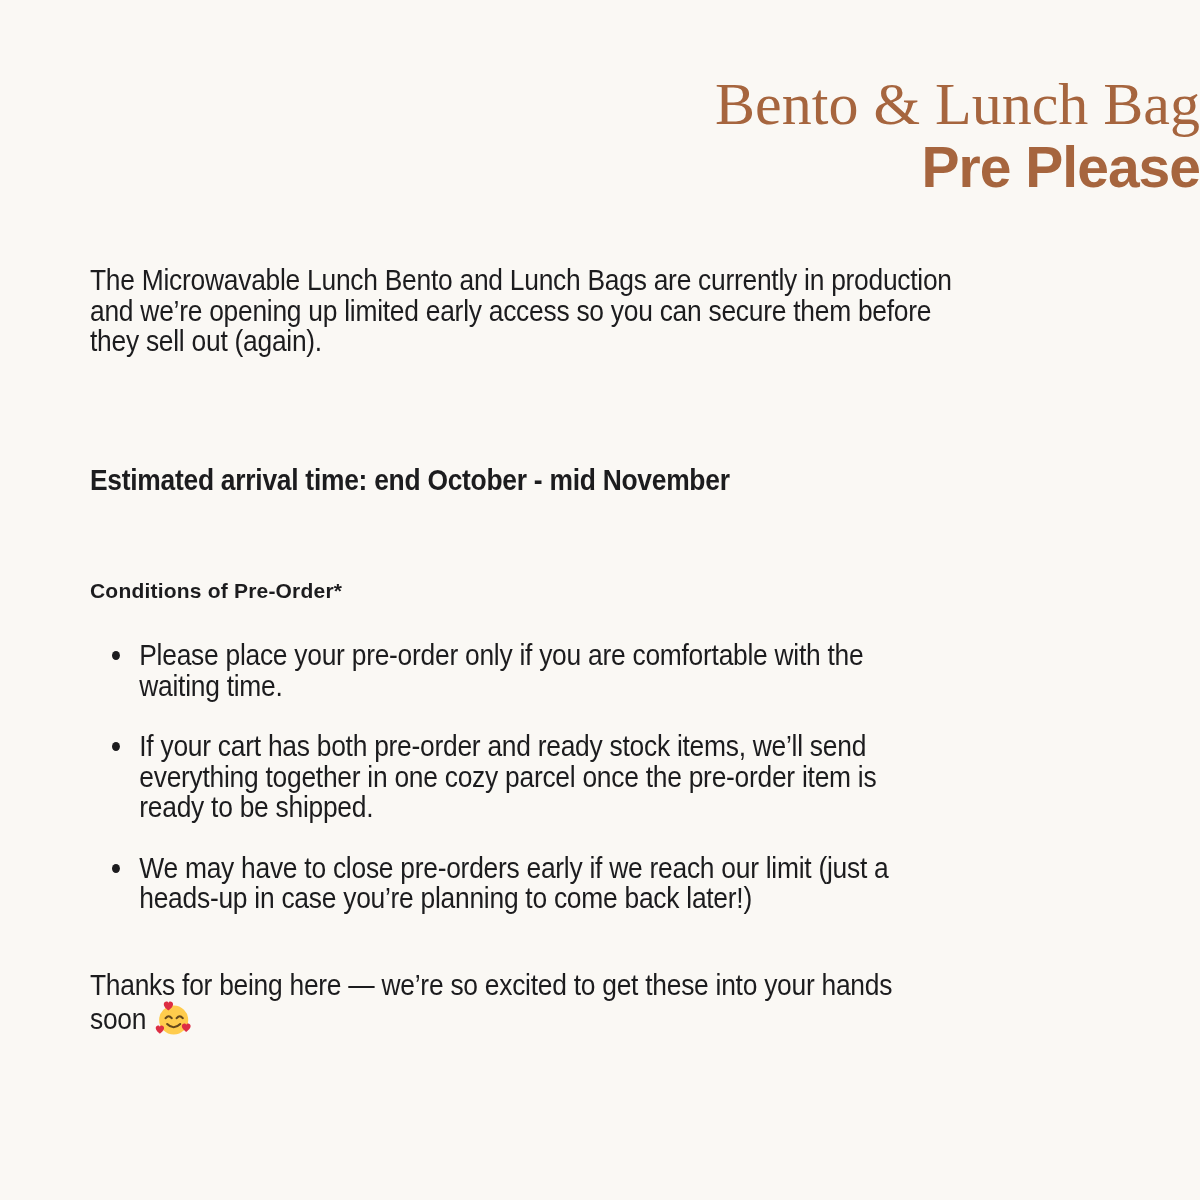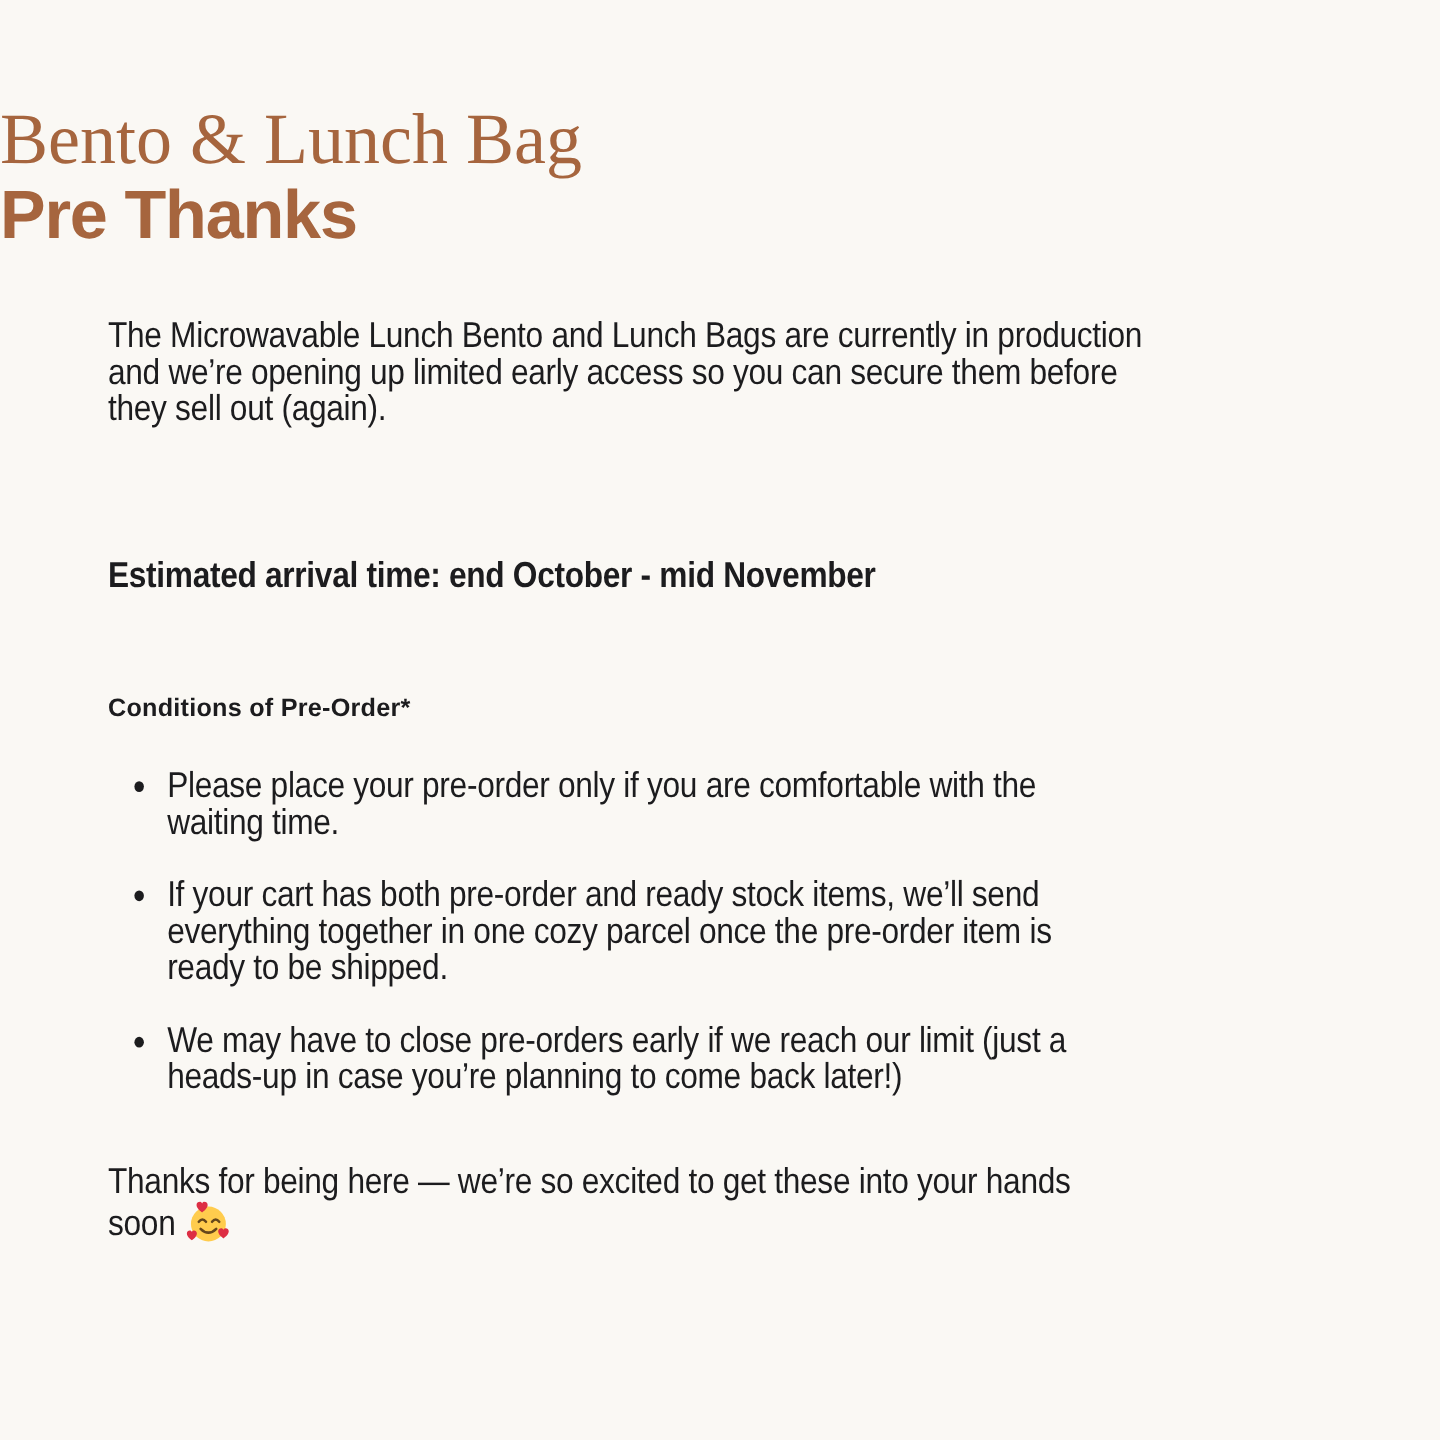--- a/index.html
+++ b/index.html
@@ -4,21 +4,21 @@
 <style>
   html, body { margin: 0; padding: 0; }
   body {
     width: 1200px; height: 1200px;
     background: #FAF8F4;
     font-family: "Liberation Sans", sans-serif;
     color: #1C1C1E;
   }
   .canvas { position: relative; width: 1200px; height: 1200px; overflow: hidden; }
 
-  .titles { position: absolute; top: 84px; left: 0; width: 1200px; text-align: left; color: #A6653E; }
+  .titles { position: absolute; top: 72px; left: 0; width: 1200px; text-align: right; color: #A6653E; }
   .title-serif { font-family: "Liberation Serif", serif; font-size: 60px; line-height: 64px; font-weight: 400; }
   .title-bold  { font-size: 57px; line-height: 62px; font-weight: 700; letter-spacing: -1px; }
 
   .blk { position: absolute; left: 90px; }
   
   .cond { transform: scaleX(0.88); transform-origin: 0 0; width: 1180px; }
   .body-text { font-size: 30px; line-height: 30.5px; letter-spacing: -0.3px; }
   .line { white-space: nowrap; }
 
   #intro { top: 265px; }
@@ -39,21 +39,21 @@
     transform: scaleX(1.14); transform-origin: 0 50%;
   }
 </style>
 </head>
 <body>
 
 <div class="canvas">
 
   <div class="titles">
     <div class="title-serif">Bento &amp; Lunch Bag</div>
-    <div class="title-bold">Pre Thanks</div>
+    <div class="title-bold">Pre Please</div>
   </div>
 
   <div id="intro" class="blk cond body-text">
     <div class="line">The Microwavable Lunch Bento and Lunch Bags are currently in production</div>
     <div class="line">and we’re opening up limited early access so you can secure them before</div>
     <div class="line">they sell out (again).</div>
   </div>
 
   <div id="estimated" class="blk cond body-text">
     <div class="line">Estimated arrival time: end October - mid November</div>

